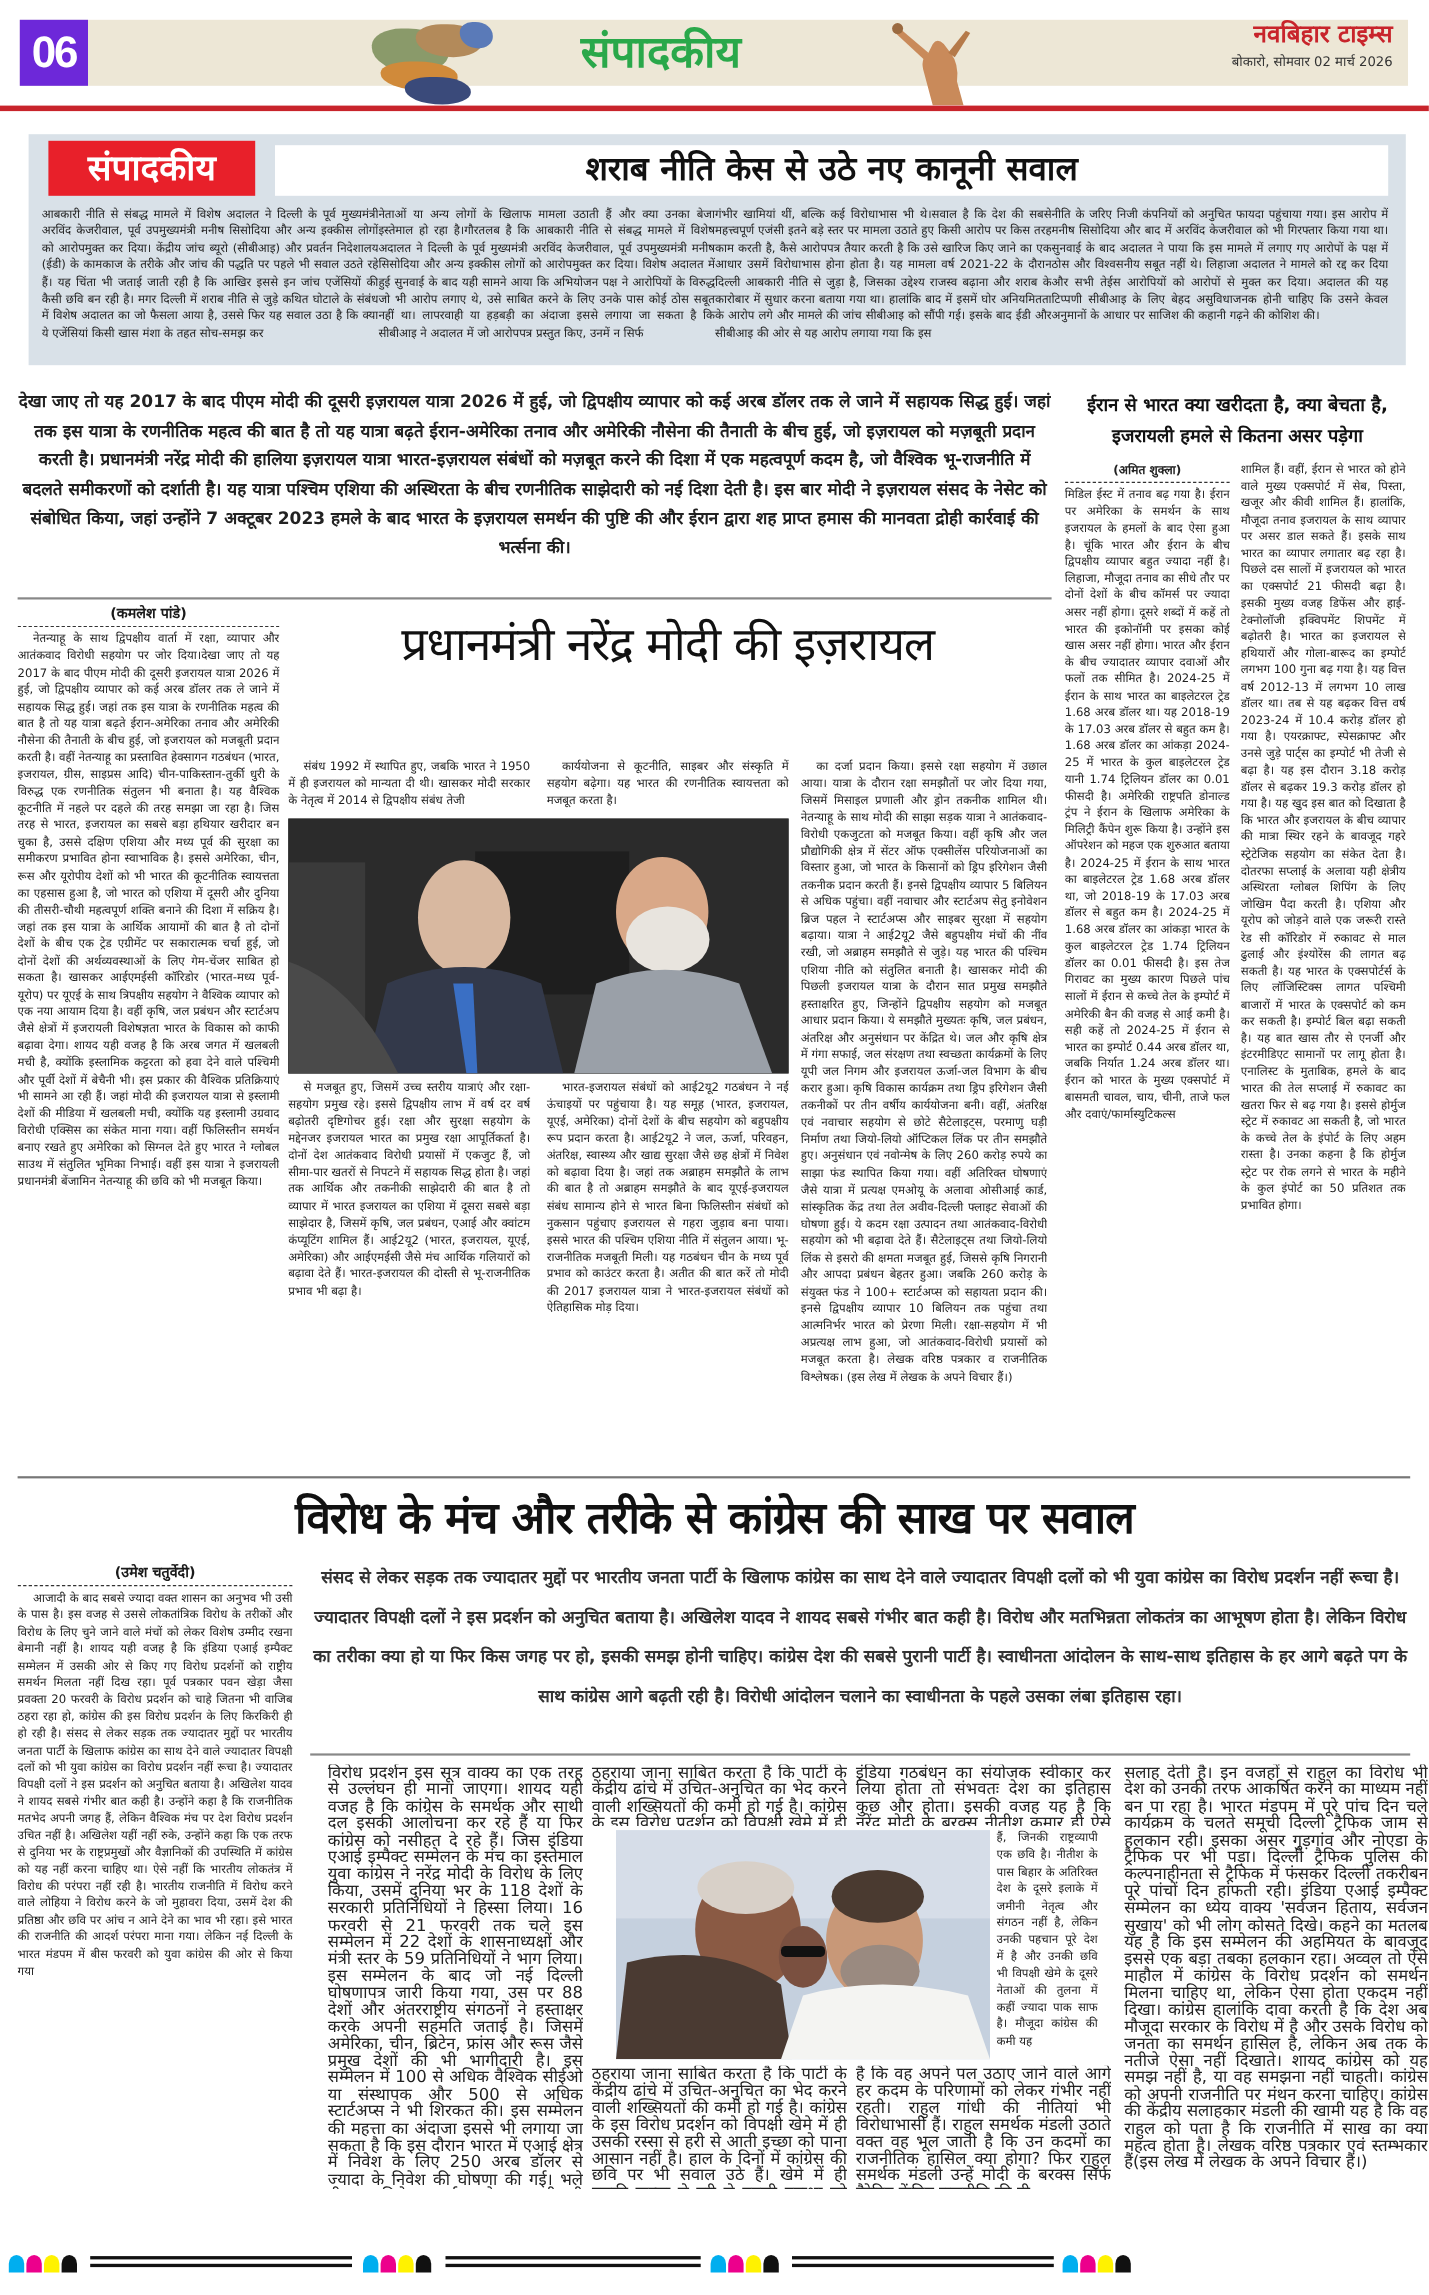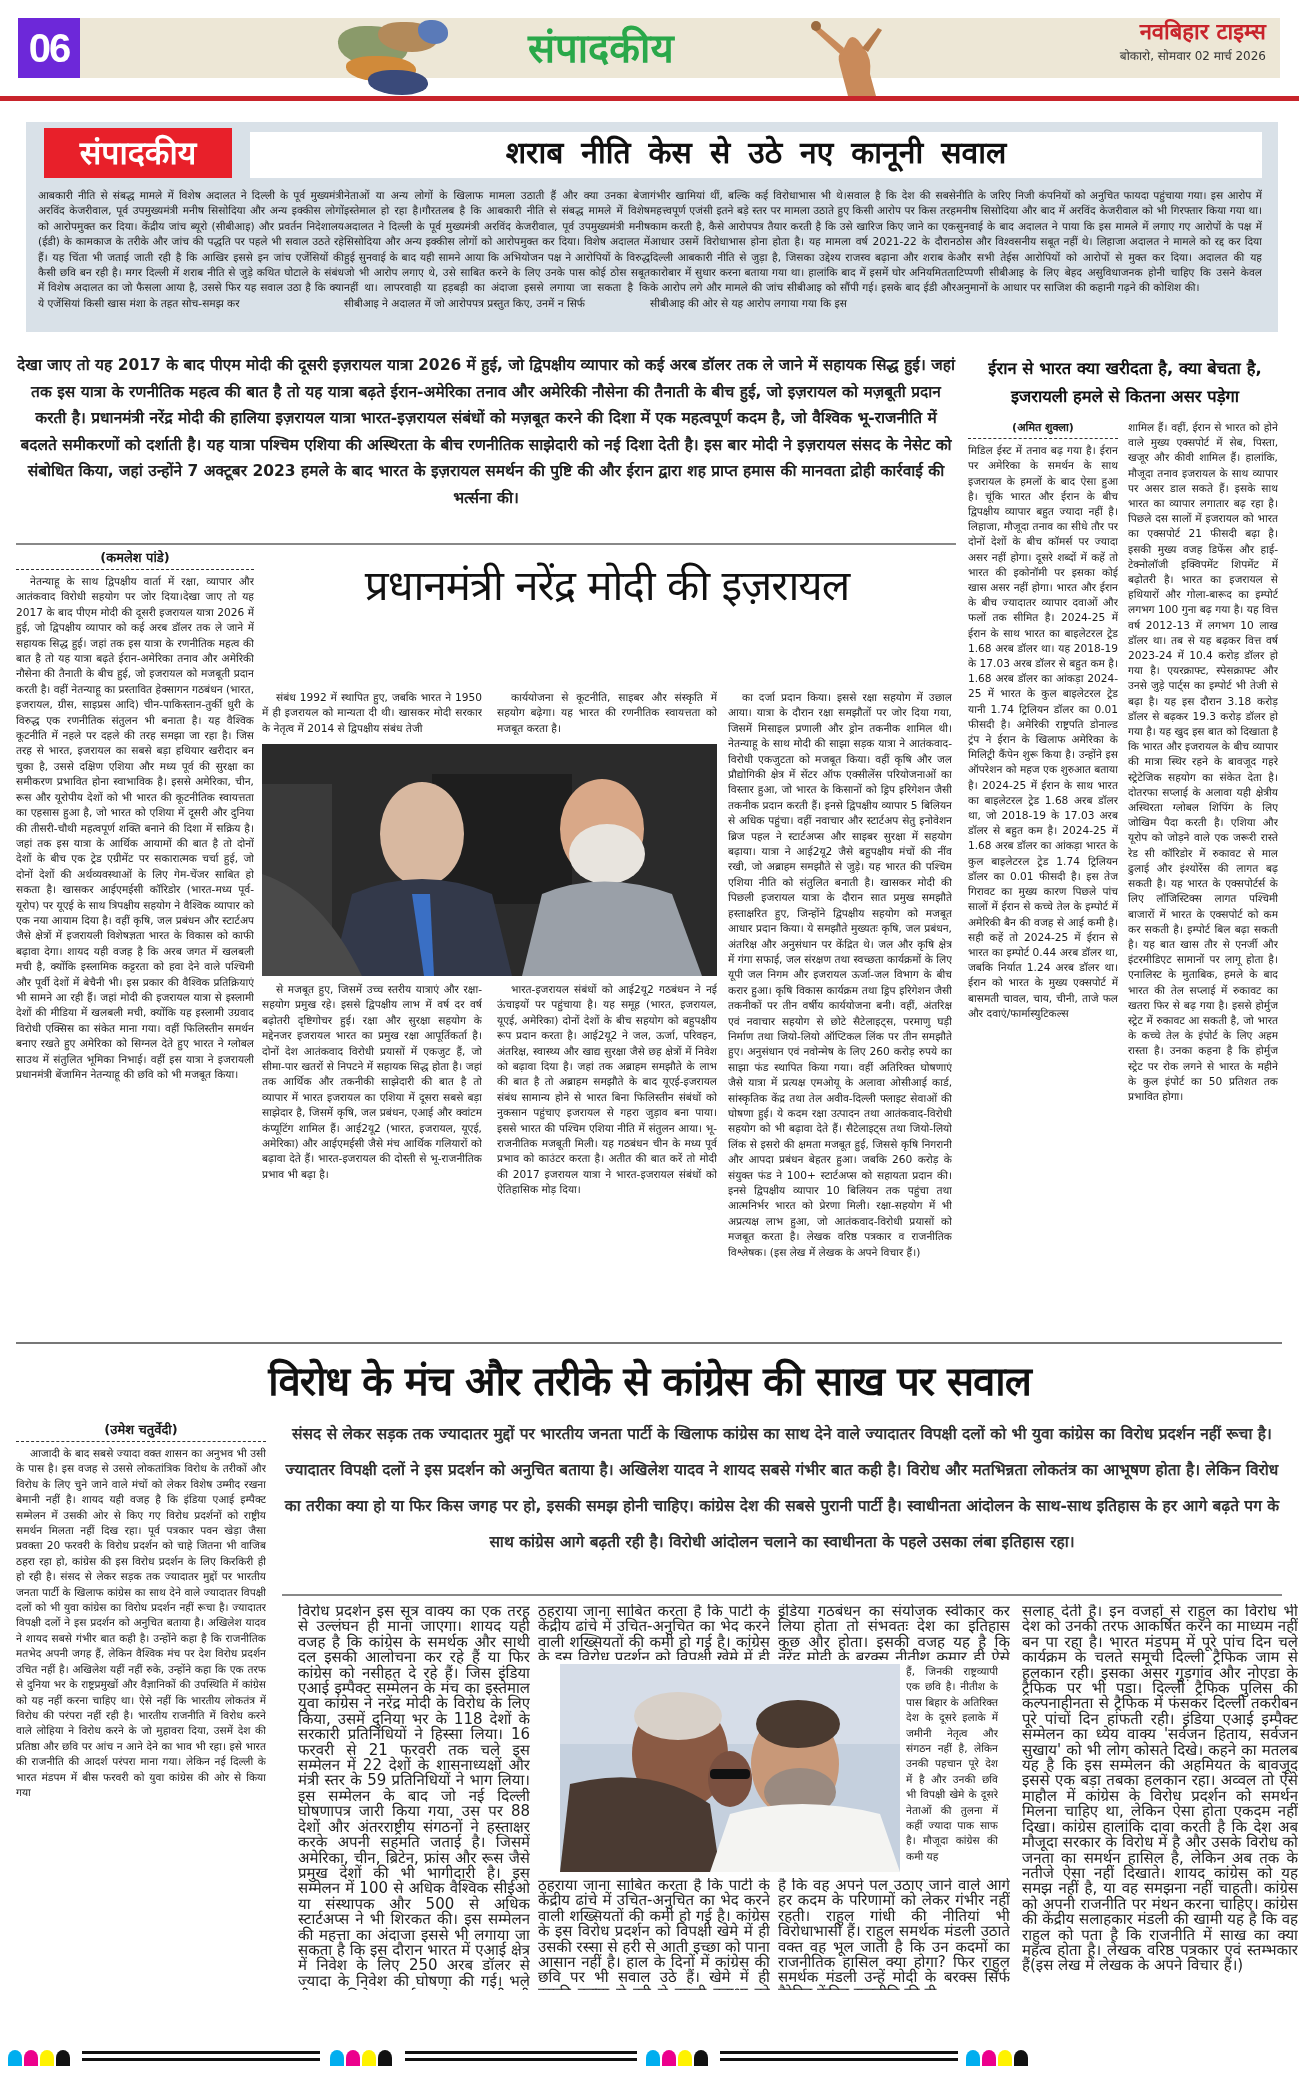--- a/index.html
+++ b/index.html
@@ -17,21 +17,21 @@
   .brand { position: absolute; right: 14px; top: 0; text-align: right; }
   .brand-name { font-size: 22px; font-weight: bold; color: #c8242b; line-height: 28px; }
   .brand-date { font-size: 12px; color: #333; line-height: 16px; margin-top: 2px; }
   .mast-rule { position: absolute; left: 0; top: 96px; width: 1299px; height: 5px; background: #c8242b; }
 
   
   .editorial { position: absolute; left: 26px; top: 122px; width: 1252px; height: 210px; background: #d9e1e8; }
   .ed-label { position: absolute; left: 18px; top: 6px; width: 188px; height: 50px; background: #e8202a; color: #fff;
               font-size: 32px; font-weight: bold; text-align: center; line-height: 50px; }
   .ed-headline-bar { position: absolute; left: 224px; top: 10px; width: 1012px; height: 46px; background: #fff; }
-  .ed-headline { position: absolute; left: 0; right: 0; top: 0; text-align: center; font-size: 30px; font-weight: bold; line-height: 46px; color: #111; font-family: Liberation Mono, monospace; }
+  .ed-headline { position: absolute; left: 0; right: 0; top: 0; text-align: center; font-size: 30px; font-weight: bold; line-height: 46px; color: #111; }
   .ed-cols { position: absolute; left: 12px; top: 66px; width: 1224px; display: flex; }
   .ed-col { flex: 1; font-size: 10.6px; line-height: 15.4px; text-align: justify; color: #222; height: 140px; overflow: hidden; }
 
   
   .deck { position: absolute; left: 16px; top: 352px; width: 940px; text-align: center; font-size: 15.5px; font-weight: bold; line-height: 26.5px; color: #222; }
   .deck-rule { position: absolute; left: 16px; top: 543px; width: 940px; height: 2px; background: #888; }
 
   
   .byline { font-size: 13px; font-weight: bold; text-align: center; padding-bottom: 3px; border-bottom: 1px dashed #333; margin-bottom: 4px; }
   .body-text { font-size: 10.6px; line-height: 15.4px; text-align: justify; color: #222; text-indent: 14px; }

